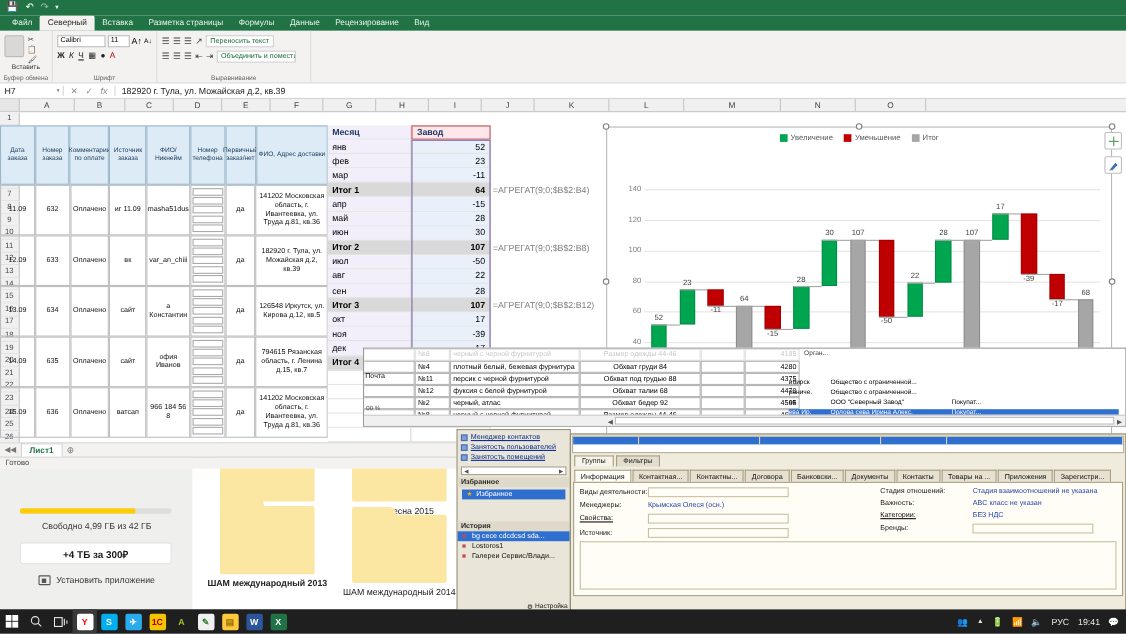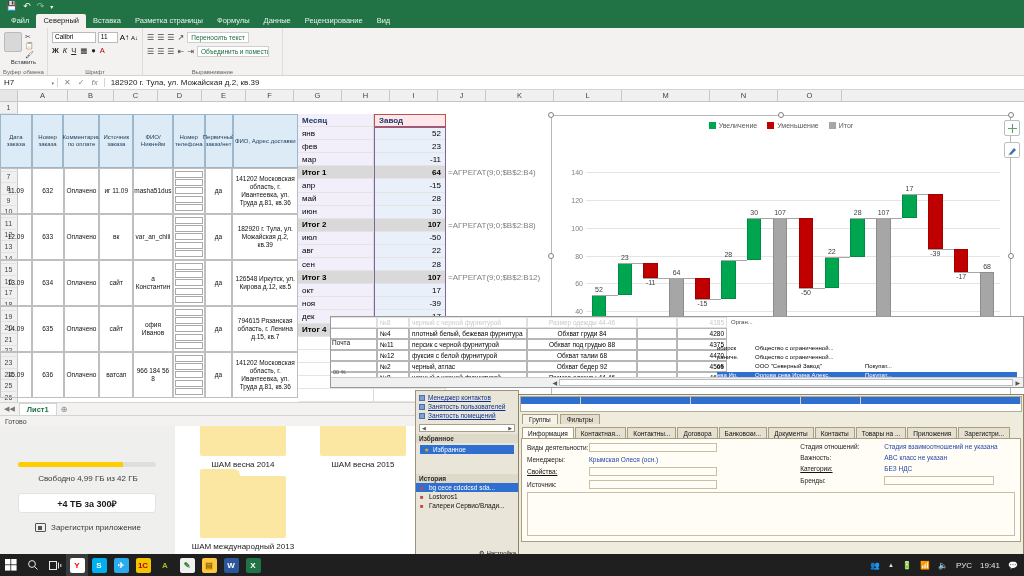--- a/index.html
+++ b/index.html
@@ -154,36 +154,40 @@
 <div id="ydisk" class="abs">
   <div class="sidebar">
     <div class="quotaWrap">
       <div class="quotaBar">
         <div class="quotaFill"></div>
       </div>
       <div class="quotaText">Свободно 4,99 ГБ из 42 ГБ</div>
       <div class="tbBtn">+4 ТБ за 300₽</div>
       <div class="installRow">
         <span class="instIcon"></span>
-        <span>Зарегистри приложение</span>
+        <span>Установить приложение</span>
       </div>
     </div>
   </div>
   <div class="content">
     <div class="folderCell" style="left:8px; top:8px;">
       <div class="folderIcon"></div>
       <div class="folderLabel">ШАМ весна 2014</div>
     </div>
     <div class="folderCell" style="left:128px; top:8px;">
       <div class="folderIcon"></div>
       <div class="folderLabel">ШАМ весна 2015</div>
     </div>
-    <div class="folderCell" style="left:8px; top:90px;">
+    <div class="folderCell" style="left:8px; top:74px;font-weight:bold;">
       <div class="folderIcon"></div>
       <div class="folderLabel">ШАМ международный 2013</div>
+    </div>
+    <div class="folderCell" style="left:128px; top:82px;">
+      <div class="folderIcon"></div>
+      <div class="folderLabel">ШАМ международный 2014</div>
     </div>
   </div>
 </div>
 
 <div id="excel" class="abs">
 
   <div class="ribbonTop">
     <div class="qat">
       <span>💾</span>
       <span>↶</span>

